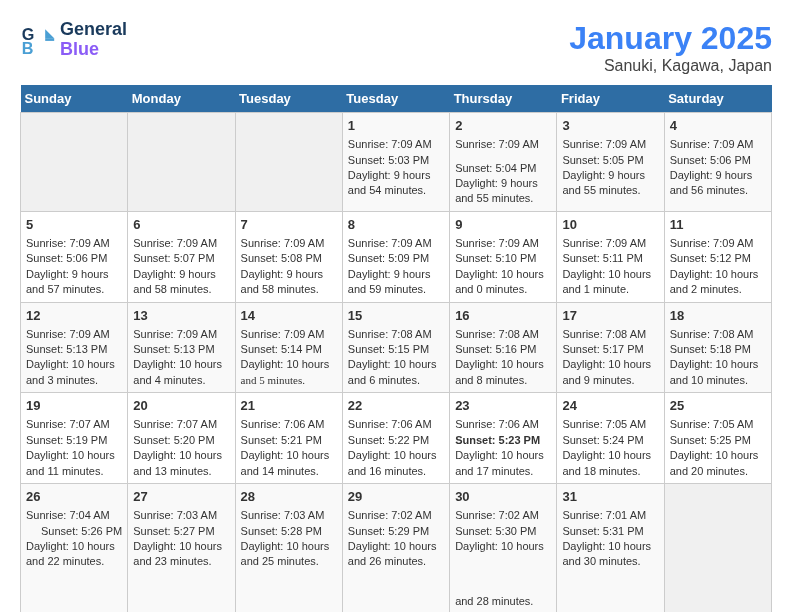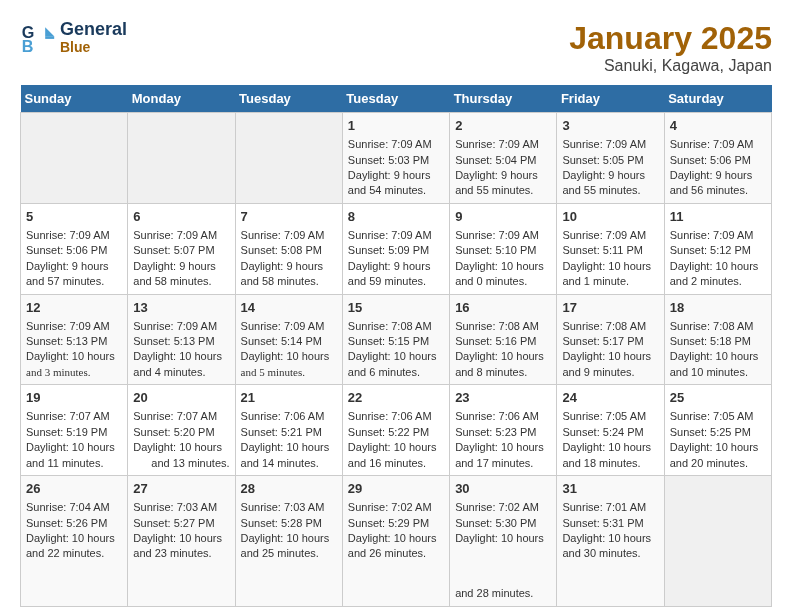--- a/index.html
+++ b/index.html
@@ -23,21 +23,21 @@
     .logo-icon {
       width: 36px;
       height: 36px;
       margin-right: 4px;
     }
     .title-block {
       text-align: right;
     }
     .title-block h1 {
       font-size: 32px;
-      color: #a16207;
+      color: #3b82f6;
       font-weight: bold;
     }
     .title-block h2 {
       font-size: 16px;
       color: #444;
       font-weight: normal;
     }
     table {
       width: 100%;
       border-collapse: collapse;
@@ -84,21 +84,21 @@
 <div class="header">
   <div class="logo">
     <svg class="logo-icon" viewBox="0 0 40 40">
       <text x="2" y="20" font-size="18" fill="#1a3a5c" font-weight="bold">G</text>
       <text x="2" y="36" font-size="18" fill="#4a9fd4" font-weight="bold">B</text>
       <polygon points="28,8 38,18 28,18" fill="#4a9fd4"></polygon>
       <rect x="28" y="18" width="10" height="3" fill="#4a9fd4"></rect>
     </svg>
     <div>
       <div style="font-size:18px;font-weight:bold;color:#1a3a5c;line-height:1.1;">General</div>
-      <div style="font-size:14px;font-weight:bold;color:#a16207;line-height:1.1;">Blue</div>
+      <div style="font-size:18px;font-weight:bold;color:#8b5cf6;line-height:1.1;">Blue</div>
     </div>
   </div>
   <div class="title-block">
     <h1>January 2025</h1>
     <h2>Sanuki, Kagawa, Japan</h2>
   </div>
 </div>
 
 <table>
   <thead>
@@ -120,21 +120,21 @@
         <td>
           <span class="day-number">1</span>
           <span style="display: block;">Sunrise: 7:09 AM</span>
           <span style="display: block;">Sunset: 5:03 PM</span>
           <span style="display: block;">Daylight: 9 hours</span>
           <span style="display: block;">and 54 minutes.</span>
         </td>
         <td>
           <span class="day-number">2</span>
           <span style="display: block;">Sunrise: 7:09 AM</span>
-          <span style="display: block;">Sunset: 5:04 PM</span>
+          <span style="display: block; margin-top: 8px;">Sunset: 5:04 PM</span>
           <span style="display: block;">Daylight: 9 hours</span>
           <span style="display: block;">and 55 minutes.</span>
         </td>
         <td>
           <span class="day-number">3</span>
           <span style="display: block;">Sunrise: 7:09 AM</span>
           <span style="display: block;">Sunset: 5:05 PM</span>
           <span style="display: block;">Daylight: 9 hours</span>
           <span style="display: block;">and 55 minutes.</span>
         </td>
@@ -196,21 +196,21 @@
           <span style="display: block;">Daylight: 10 hours</span>
           <span style="display: block;">and 2 minutes.</span>
         </td>
       </tr>
       <tr>
         <td>
           <span class="day-number">12</span>
           <span style="display: block;">Sunrise: 7:09 AM</span>
           <span style="display: block;">Sunset: 5:13 PM</span>
           <span style="display: block;">Daylight: 10 hours</span>
-          <span style="display: block; font-family: Liberation Serif, serif;">and 3 minutes.</span>
+          <span style="display: block;">and 3 minutes.</span>
         </td>
         <td>
           <span class="day-number">13</span>
           <span style="display: block;">Sunrise: 7:09 AM</span>
           <span style="display: block;">Sunset: 5:13 PM</span>
           <span style="display: block;">Daylight: 10 hours</span>
           <span style="display: block;">and 4 minutes.</span>
         </td>
         <td>
           <span class="day-number">14</span>
@@ -254,40 +254,40 @@
           <span style="display: block;">Sunrise: 7:07 AM</span>
           <span style="display: block;">Sunset: 5:19 PM</span>
           <span style="display: block;">Daylight: 10 hours</span>
           <span style="display: block;">and 11 minutes.</span>
         </td>
         <td>
           <span class="day-number">20</span>
           <span style="display: block;">Sunrise: 7:07 AM</span>
           <span style="display: block;">Sunset: 5:20 PM</span>
           <span style="display: block;">Daylight: 10 hours</span>
-          <span style="display: block; text-align: right;">and 13 minutes.</span>
+          <span style="display: block;">and 13 minutes.</span>
         </td>
         <td>
           <span class="day-number">21</span>
           <span style="display: block;">Sunrise: 7:06 AM</span>
           <span style="display: block;">Sunset: 5:21 PM</span>
           <span style="display: block;">Daylight: 10 hours</span>
           <span style="display: block;">and 14 minutes.</span>
         </td>
         <td>
           <span class="day-number">22</span>
           <span style="display: block;">Sunrise: 7:06 AM</span>
           <span style="display: block;">Sunset: 5:22 PM</span>
           <span style="display: block;">Daylight: 10 hours</span>
           <span style="display: block;">and 16 minutes.</span>
         </td>
         <td>
           <span class="day-number">23</span>
           <span style="display: block;">Sunrise: 7:06 AM</span>
-          <span style="display: block;">Sunset: 5:23 PM</span>
+          <span style="display: block; font-weight: bold;">Sunset: 5:23 PM</span>
           <span style="display: block;">Daylight: 10 hours</span>
           <span style="display: block;">and 17 minutes.</span>
         </td>
         <td>
           <span class="day-number">24</span>
           <span style="display: block;">Sunrise: 7:05 AM</span>
           <span style="display: block;">Sunset: 5:24 PM</span>
           <span style="display: block;">Daylight: 10 hours</span>
           <span style="display: block;">and 18 minutes.</span>
         </td>
@@ -296,21 +296,21 @@
           <span style="display: block;">Sunrise: 7:05 AM</span>
           <span style="display: block;">Sunset: 5:25 PM</span>
           <span style="display: block;">Daylight: 10 hours</span>
           <span style="display: block;">and 20 minutes.</span>
         </td>
       </tr>
       <tr>
         <td>
           <span class="day-number">26</span>
           <span style="display: block;">Sunrise: 7:04 AM</span>
-          <span style="display: block;">Sunset: 5:26 PM</span>
+          <span style="display: block; text-align: right;">Sunset: 5:26 PM</span>
           <span style="display: block;">Daylight: 10 hours</span>
           <span style="display: block;">and 22 minutes.</span>
         </td>
         <td>
           <span class="day-number">27</span>
           <span style="display: block;">Sunrise: 7:03 AM</span>
           <span style="display: block;">Sunset: 5:27 PM</span>
           <span style="display: block;">Daylight: 10 hours</span>
           <span style="display: block;">and 23 minutes.</span>
         </td>

